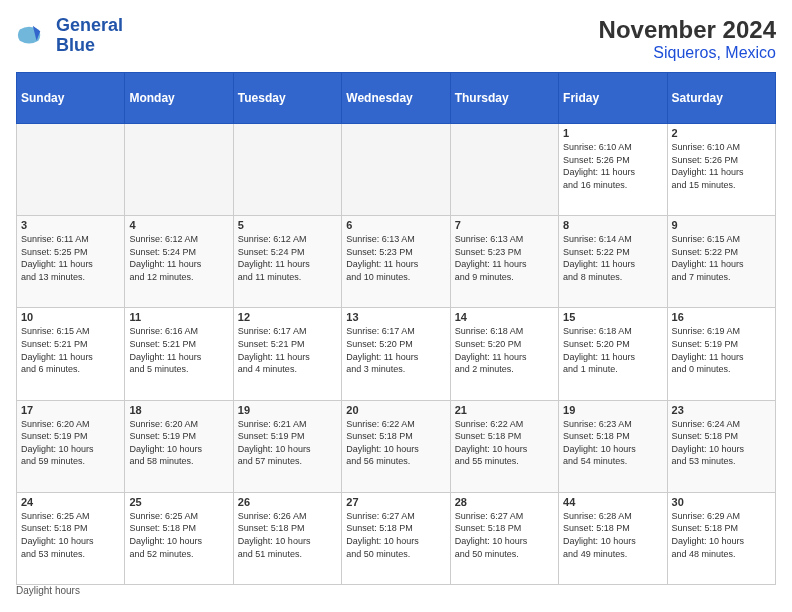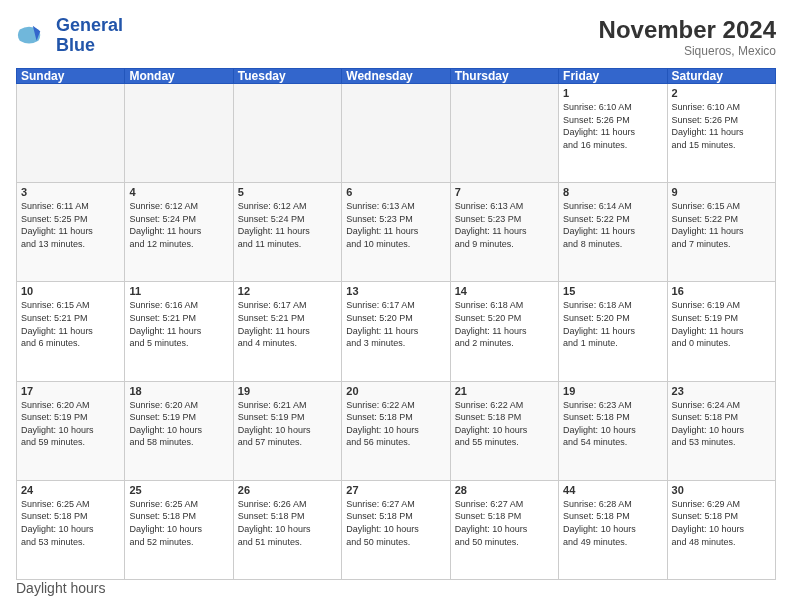--- a/index.html
+++ b/index.html
@@ -40,36 +40,36 @@
     }
     .title-block {
       text-align: right;
     }
     .month-title {
       font-size: 24px;
       font-weight: bold;
       color: #333;
     }
     .location {
-      font-size: 12px;
-      color: #737373;
+      font-size: 16px;
+      color: #1d4ed8;
     }
     .calendar {
       flex: 1;
       border: 1px solid #ccc;
       border-collapse: collapse;
       width: 100%;
       table-layout: fixed;
     }
     .calendar th {
       background-color: #3366cc;
       color: white;
       font-size: 12px;
       font-weight: bold;
-      padding: 0 4px;
+      padding: 18px 4px;
       text-align: left;
       border: 1px solid #2255bb;
     }
     .calendar td {
       vertical-align: top;
       border: 1px solid #ccc;
       padding: 3px 4px;
       font-size: 9.5px;
       color: #333;
       background: #fff;
@@ -86,21 +86,21 @@
       font-size: 11px;
       display: block;
       margin-bottom: 2px;
     }
     .day-info {
       font-size: 9px;
       line-height: 1.4;
       color: #333;
     }
     .footer {
-      font-size: 14px;
+      font-size: 10px;
       color: #555;
     }
   </style>
 </head>
 <body>
 
 <div class="page">
   <div class="header">
     <div class="logo">
       <svg class="logo-icon" viewBox="0 0 30 30" xmlns="http://www.w3.org/2000/svg">

